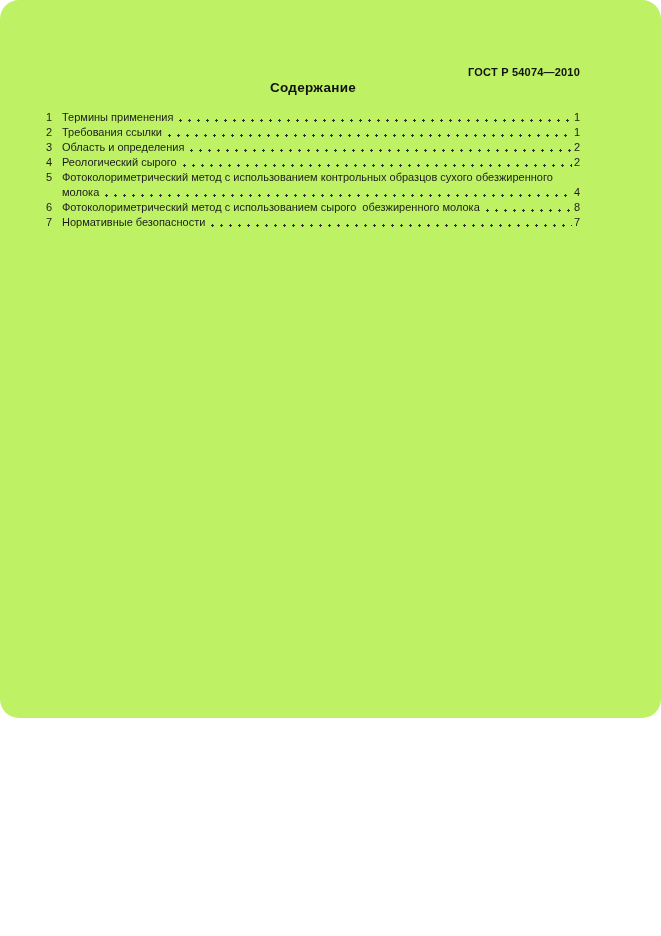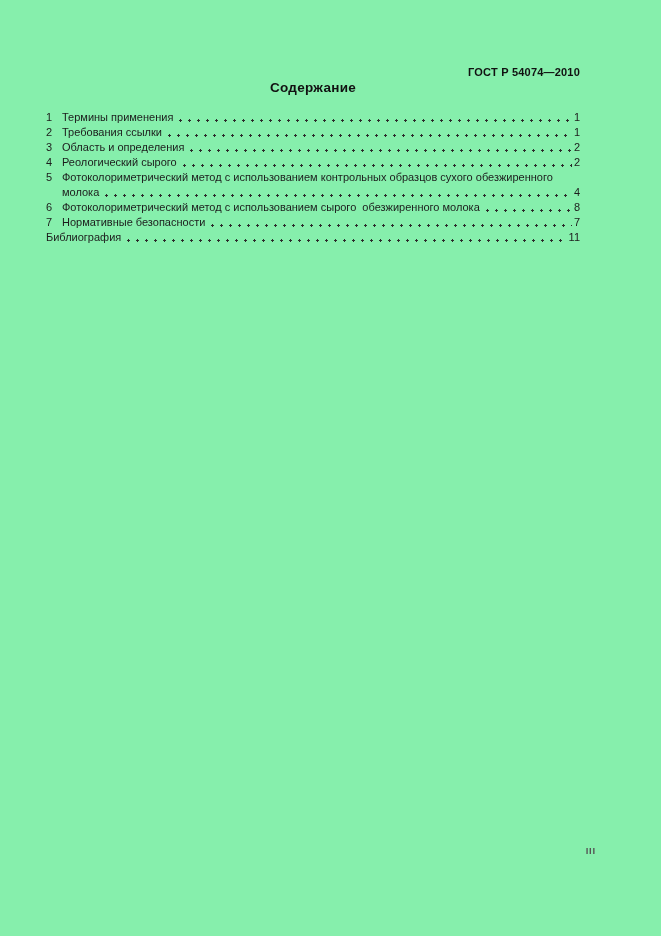--- a/index.html
+++ b/index.html
@@ -3,25 +3,26 @@
 <meta charset="utf-8">
 <style>
   html, body {
     margin: 0;
     padding: 0;
     background: #ffffff;
   }
   .page {
     position: relative;
     width: 661px;
-    height: 936px;
-    background: #86efac;
+    height: 718px;
+    background: #bef264;
     font-family: "Liberation Sans", sans-serif;
     color: #1c1c1c;
     overflow: hidden;
+    border-radius: 19px;
   }
   .content {
     position: absolute;
     left: 46px;
     top: 66px;
     width: 534px;
   }
   .doc-header {
     text-align: right;
     font-size: 11px;
@@ -128,21 +129,16 @@
           <span class="toc-label">Фотоколориметрический метод с использованием сырого  обезжиренного молока</span>
           <span class="toc-leader"></span>
           <span class="toc-page">8</span>
         </div>
         <div class="toc-row">
           <span class="toc-num">7</span>
           <span class="toc-label">Нормативные безопасности</span>
           <span class="toc-leader"></span>
           <span class="toc-page">7</span>
         </div>
-        <div class="toc-row">
-          <span class="toc-label">Библиография</span>
-          <span class="toc-leader"></span>
-          <span class="toc-page">11</span>
-        </div>
       </div>
   </div>
   <div class="folio">III</div>
 </div>
 
 </body></html>

